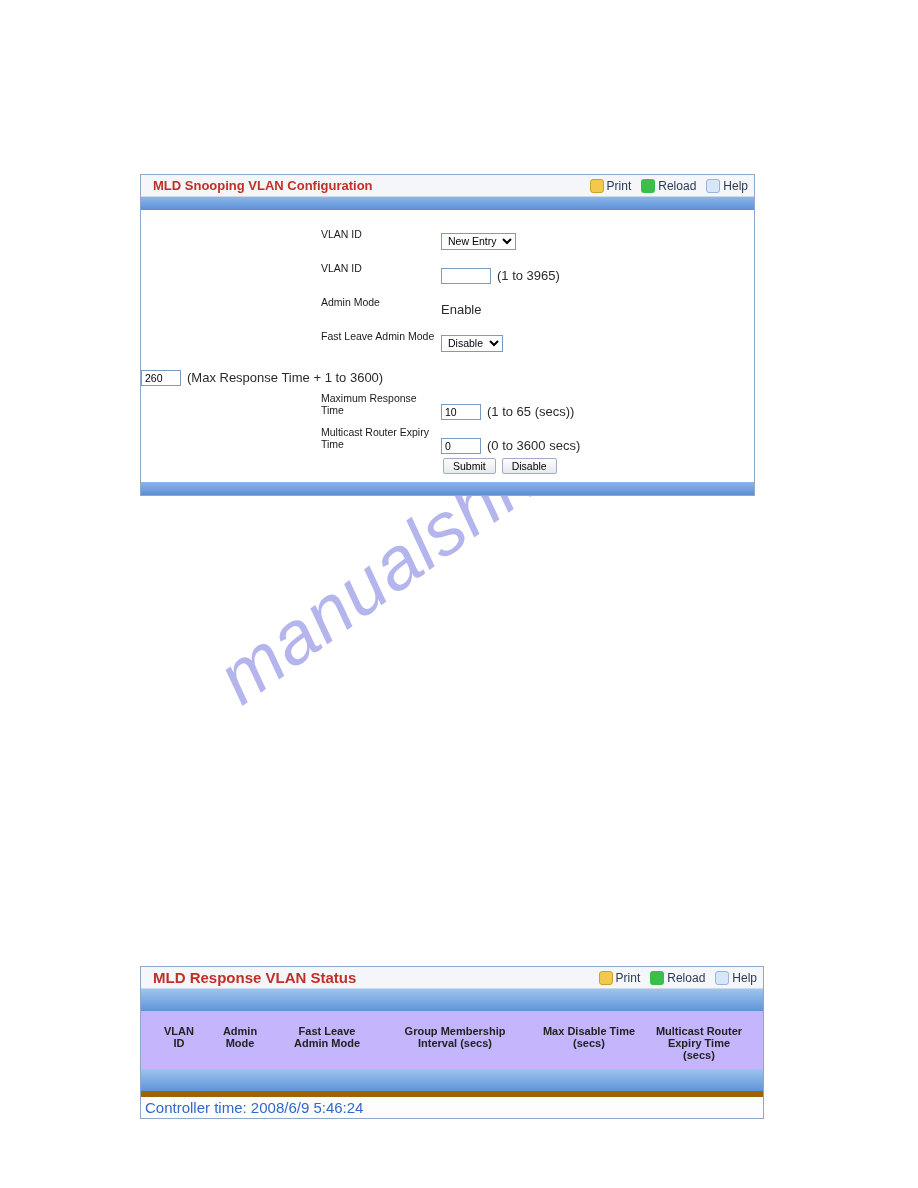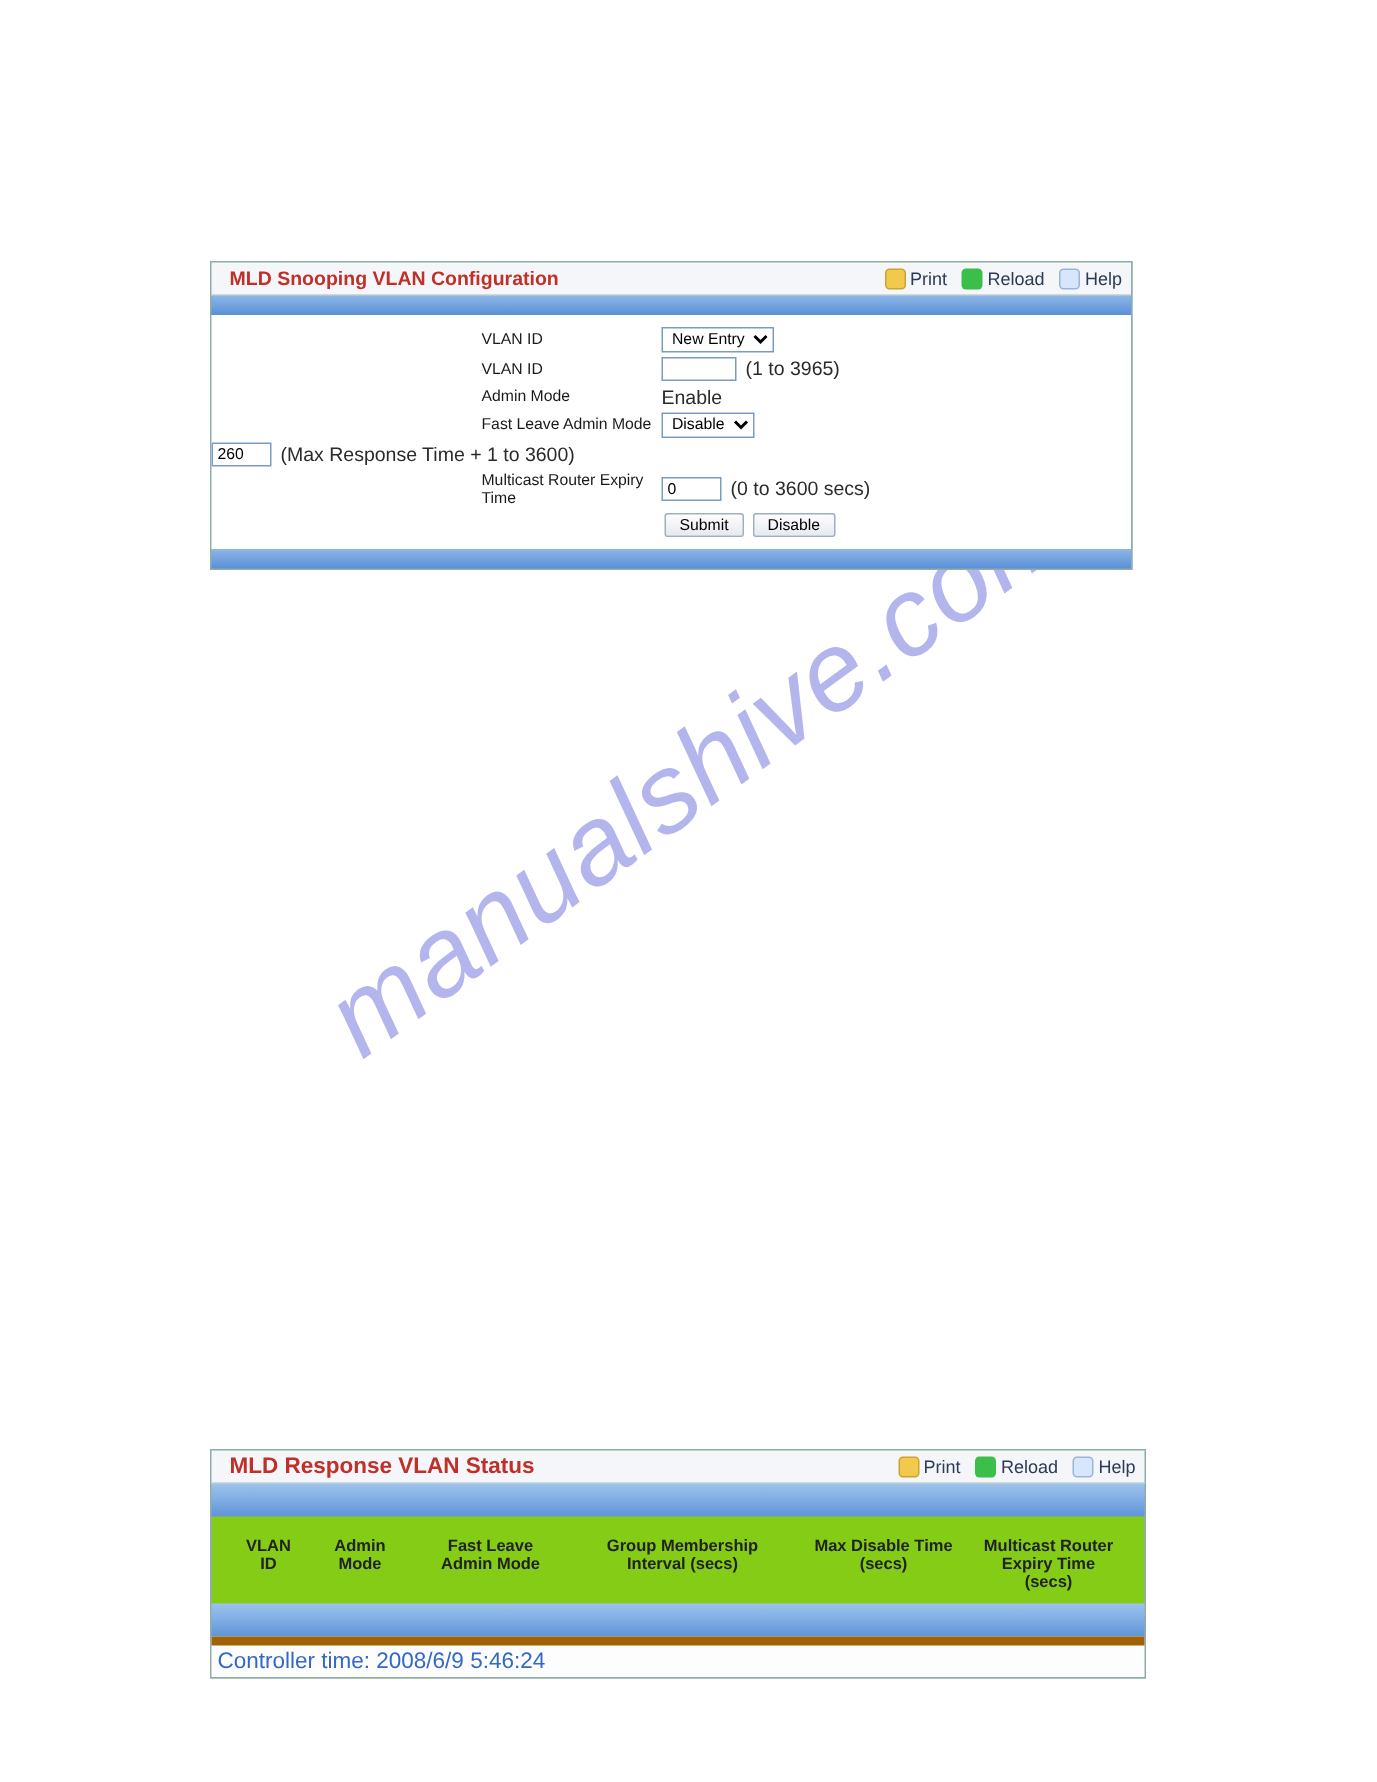--- a/index.html
+++ b/index.html
@@ -29,21 +29,21 @@
     transform: rotate(-36deg);
     pointer-events: none;
     font-style: italic;
     letter-spacing: 1px;
   }
   .panel {
     position: absolute;
     left: 140px;
     width: 615px;
     border: 1px solid #8fa8c8;
-    background: #84cc16;
+    background: #c4b5fd;
   }
   .panel.top { top: 174px; }
   .panel.bottom { top: 966px; width: 624px; left: 140px; }
   .titlebar {
     display: flex;
     align-items: center;
     height: 22px;
     padding: 0 6px 0 12px;
     background: #f4f6f9;
     border-bottom: 1px solid #d0d8e4;
@@ -102,20 +102,21 @@
     width: 300px;
     padding-left: 180px;
     color: #1a1a1a;
     font-size: 10.5px;
   }
   .formrow .val {
     display: flex;
     align-items: center;
     gap: 6px;
     font-size: 10.5px;
+    margin-top: 15px;
   }
   .sel {
     font-size: 10.5px;
     background: #fff;
     border: 1px solid #7a9bc4;
     padding: 0 2px;
     height: 17px;
   }
   .txt {
     font-size: 10.5px;
@@ -220,20 +221,27 @@
       </div>
     </div>
 
     <div class="formrow">
       <div class="val">
         <input class="txt" value="260" style="">
         <span class="hint">(Max Response Time + 1 to 3600)</span>
       </div>
     </div>
 
+    <div class="formrow">
+      <div class="lab">Maximum Response Time</div>
+      <div class="val">
+        <input class="txt" value="10" style="">
+        <span class="hint">(1 to 65 (secs))</span>
+      </div>
+    </div>
 
     <div class="formrow">
       <div class="lab">Multicast Router Expiry Time</div>
       <div class="val">
         <input class="txt" value="0" style="">
         <span class="hint">(0 to 3600 secs)</span>
       </div>
     </div>
 
     <div class="btnrow">

